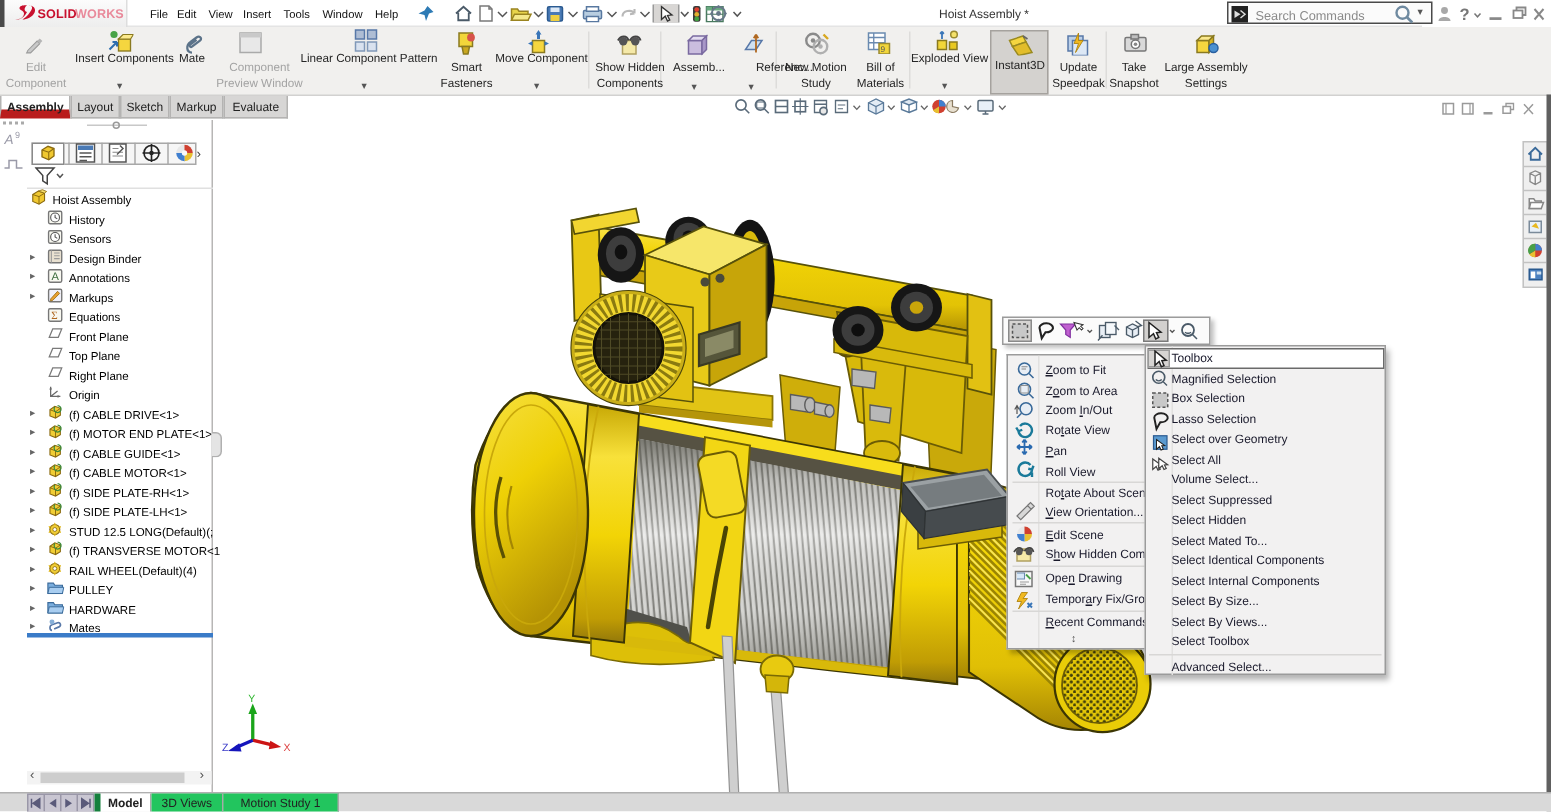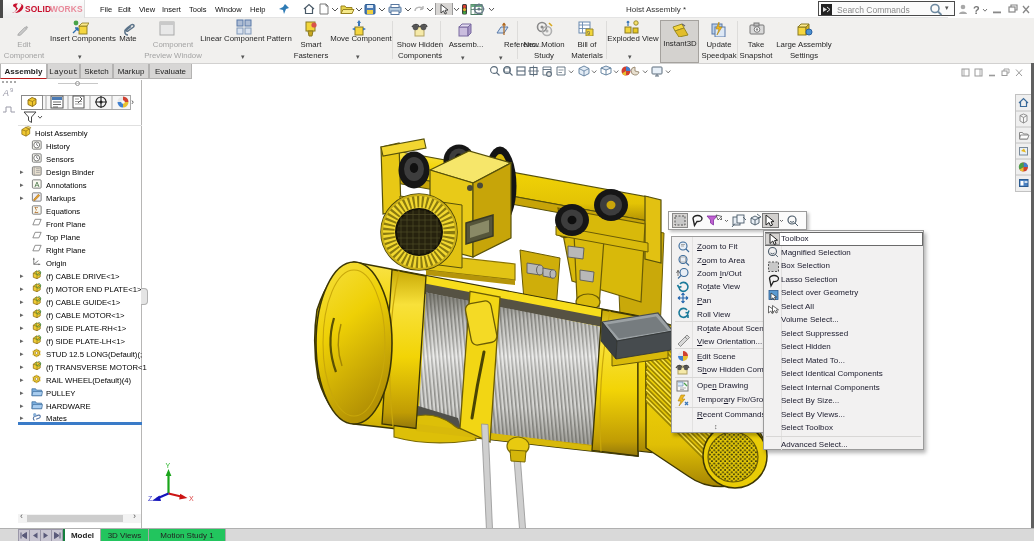--- a/index.html
+++ b/index.html
@@ -12,31 +12,31 @@
 .menu { position:absolute; top:4.5px; font-size:7.5px; color:#111; }
 
 #ribbon { position:absolute; left:0; top:18px; width:1034px; height:46px; background:#f1f0ee; border-bottom:1px solid #d2d1d0; }
 .rbtn { position:absolute; text-align:center; color:#262626; font-size:7.8px; line-height:10.5px; white-space:nowrap; }
 .rbtn.dis { color:#a3a3a3; }
 .rsep { position:absolute; top:3px; height:38px; width:1px; background:#dddcda; }
 .dda { position:absolute; font-size:7px; color:#555; }
 
 #tabrow { position:absolute; left:0; top:64px; width:1034px; height:16px; background:#fff; }
 .ctab { position:absolute; top:0; height:15px; line-height:15px; text-align:center; font-size:8px; background:#d7d6d5; border:1px solid #b4b3b2; border-top:none; color:#222; }
-.ctab.act { background:#fff; font-weight:bold; border:1px solid #b4b3b2; border-top:none; border-bottom:1px solid #b91c1c; }
+.ctab.act { background:#fff; font-weight:bold; border:1px solid #b4b3b2; border-top:none; border-bottom:6px solid #b91c1c; }
 
 #lstrip { position:absolute; left:0; top:80px; width:18px; height:448px; background:#fff; }
 #fpanel { position:absolute; left:18px; top:80px; width:124px; height:448px; background:#fff; border-right:1px solid #b7b6b5; }
 .trow { position:absolute; left:0; width:124px; height:13px; line-height:13px; font-size:7.7px; white-space:nowrap; color:#000; }
 .trow .ar { position:absolute; left:-11px; top:0.5px; font-size:7px; color:#666; }
 .ticon { display:inline-block; width:12px; height:12px; vertical-align:-2px; margin-right:3px; }
 
 #botbar { position:absolute; left:0; top:528px; width:1034px; height:13px; background:#d9d9d9; border-top:1px solid #b0b0b0; }
 .btab { position:absolute; top:0; height:13px; line-height:13px; text-align:center; font-size:8px; border-right:1px solid #a8a8a8; background:#22c55e; color:#222; }
-.btab.act { background:#fff; font-weight:bold; border-left:2px solid #15803d; }
+.btab.act { background:#fff; font-weight:bold; border-left:4px solid #15803d; }
 
 #sctb { position:absolute; left:668px; top:211px; width:139px; height:19px; background:#fbfbfb; border:1px solid #9b9b9b; box-shadow:2px 2px 3px rgba(0,0,0,0.25); }
 #lmenu { position:absolute; left:671px; top:236px; width:94px; height:197px; background:#f2f1f1; border:1px solid #9b9b9b; border-right:none; box-shadow:2px 3px 3px rgba(0,0,0,0.25); overflow:hidden; }
 .lmi { position:absolute; left:25px; width:200px; height:13px; line-height:13px; font-size:8px; color:#19192b; white-space:nowrap; }
 .msep { position:absolute; left:3px; width:150px; height:1px; background:#d8d7d6; }
 #smenu { position:absolute; left:763px; top:230px; width:161px; height:220px; background:#f2f1f1; border:1px solid #9b9b9b; box-shadow:2px 3px 4px rgba(0,0,0,0.3); }
 .smi { position:absolute; left:17px; width:140px; height:13.5px; line-height:13.5px; font-size:8px; color:#19192b; white-space:nowrap; }
 u { text-decoration:underline; }
 </style>
 </head>
@@ -488,21 +488,21 @@
   <div class="dda" style="left:78px;top:35px">▾</div>
   <div class="dda" style="left:241px;top:35px">▾</div>
   <div class="dda" style="left:356px;top:35px">▾</div>
   <div class="dda" style="left:461px;top:36px">▾</div>
   <div class="dda" style="left:499px;top:36px">▾</div>
   <div class="dda" style="left:628px;top:35px">▾</div>
 </div>
 
 <div id="tabrow">
   <div class="ctab act" style="left:0px;width:47px;">Assembly</div>
-  <div class="ctab" style="left:47px;width:33px;font-family:Liberation Mono, monospace;">Layout</div>
+  <div class="ctab" style="left:47px;width:33px;">Layout</div>
   <div class="ctab" style="left:80px;width:33px;">Sketch</div>
   <div class="ctab" style="left:113px;width:36px;">Markup</div>
   <div class="ctab" style="left:149px;width:43px;">Evaluate</div>
 </div>
 
 <svg class="abs" style="left:489px;top:65px" width="192" height="13" viewBox="0 0 192 13">
   <g stroke="#5a6b7a" fill="none" stroke-width="1.1">
     <circle cx="5" cy="5" r="3.4"></circle>
       <path d="M7.5,7.5 L10.5,10.5"></path>
     <circle cx="18" cy="5" r="3.4"></circle>

